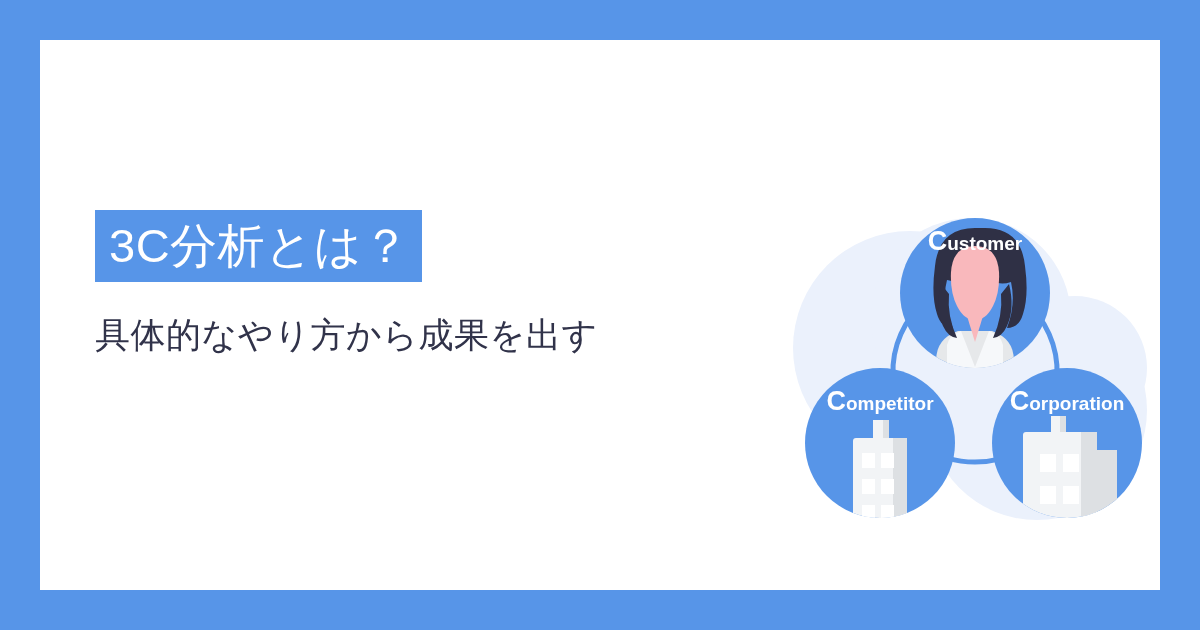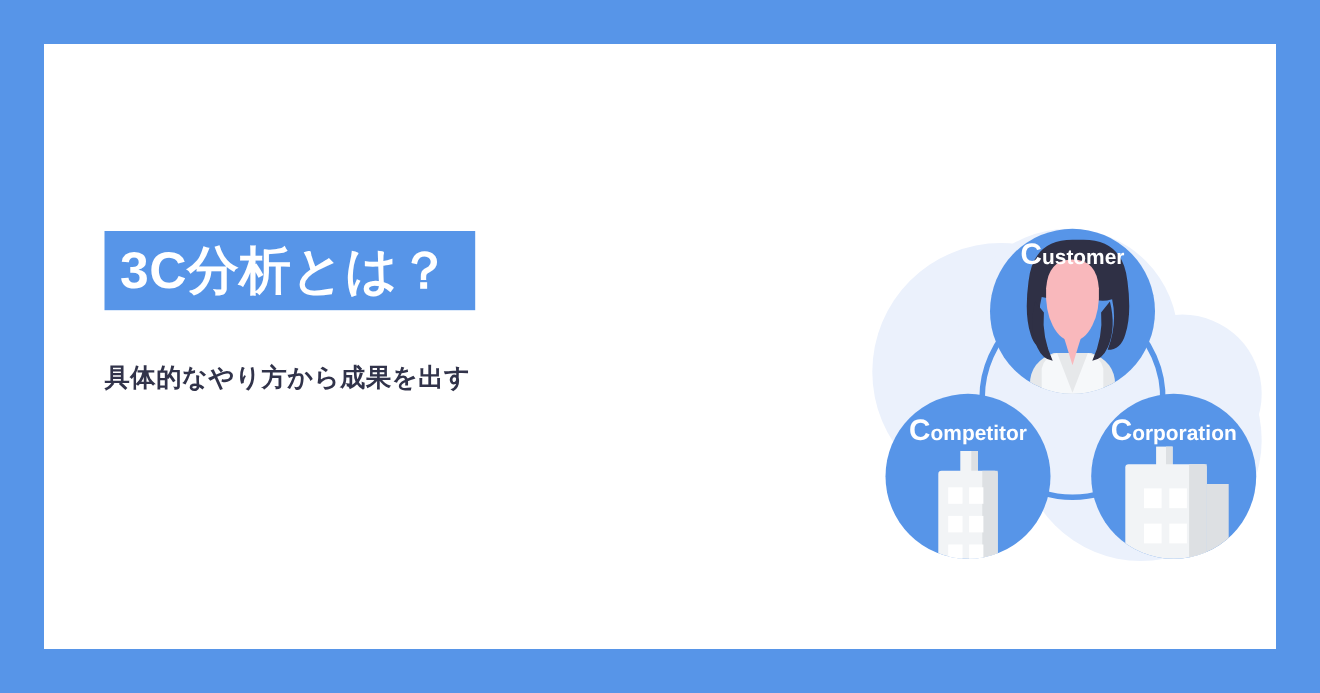--- a/index.html
+++ b/index.html
@@ -33,41 +33,41 @@
     position: absolute;
     left: 55px;
     top: 170px;
     width: 620px;
   }
   .title-badge {
     display: inline-block;
     background: #5795E8;
     color: #FFFFFF;
     font-size: 47px;
-    font-weight: bold;
+    font-weight: normal;
     letter-spacing: 0.5px;
     line-height: 1;
-    padding: 12px 22px 13px 14px;
+    padding: 12px 12px 13px 14px;
     white-space: nowrap;
   }
   .subtitle {
-    margin-top: 44px;
+    margin-top: 26px;
     color: #31334A;
-    font-size: 23px;
-    font-weight: bold;
+    font-size: 35px;
+    font-weight: normal;
     line-height: 1.52;
     letter-spacing: 0.5px;
   }
   .subtitle .ln { display: block; white-space: nowrap; }
 
   
   .diagram {
     position: absolute;
     left: 735px;
-    top: 138px;
+    top: 148px;
     width: 400px;
     height: 350px;
   }
   .diagram svg { display: block; }
 </style>
 </head>
 <body>
 
 <div class="frame">
   <div class="card">

